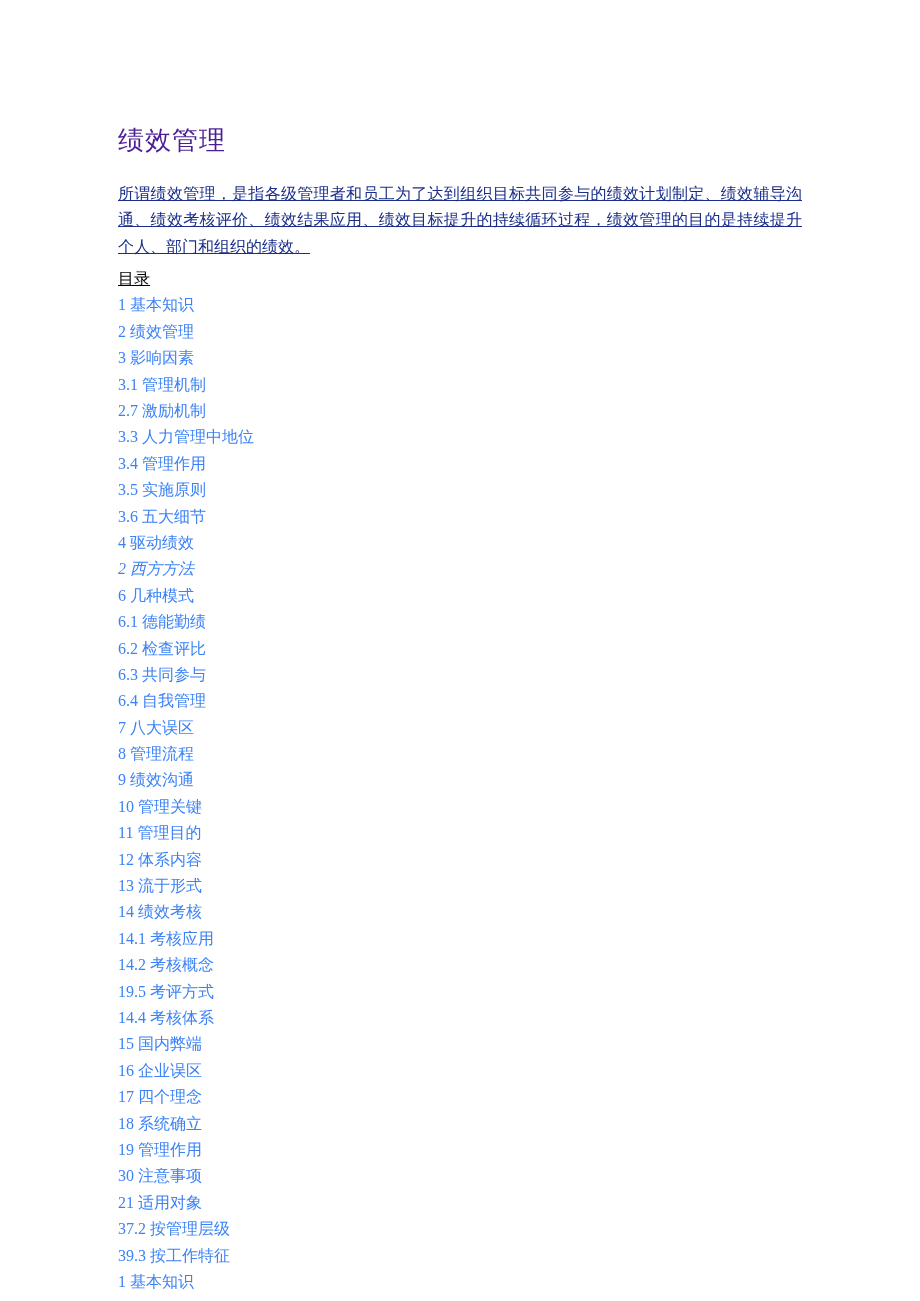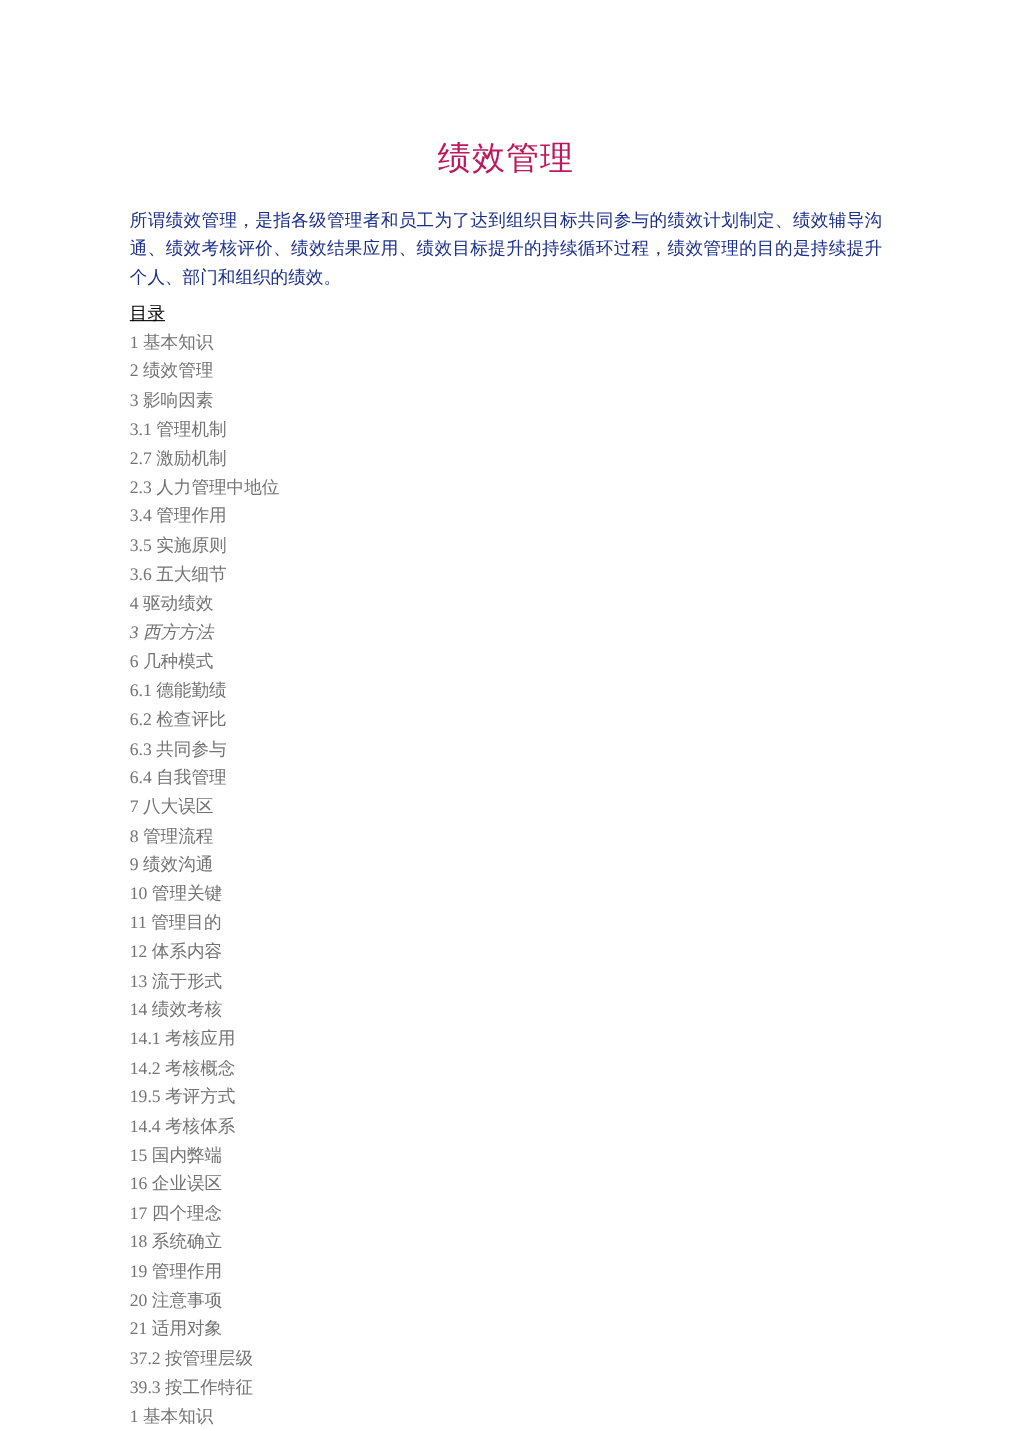--- a/index.html
+++ b/index.html
@@ -10,63 +10,63 @@
     body {
       background: #ffffff;
       font-family: "SimSun", "宋体", serif;
       width: 920px;
       padding: 120px 118px 50px 118px;
       font-size: 16px;
       line-height: 1.65;
       color: #000000;
     }
     .title {
-      text-align: center;
-      font-size: 30px;
+      font-size: 26px;
       font-weight: normal;
       margin-bottom: 18px;
-      color: #be185d;
+      color: #4c1d95;
       letter-spacing: 1px;
     }
     .intro {
       color: #1a2e8a;
       margin-bottom: 6px;
       text-align: justify;
+      text-decoration: underline;
     }
     .toc-heading {
       color: #000000;
       text-decoration: underline;
     }
     .toc-item {
-      color: #737373;
+      color: #3b82f6;
     }
     .toc-item.italic {
       font-style: italic;
     }
   </style>
 </head>
 <body>
 
 <h1 class="title">绩效管理</h1>
 
 <p class="intro">所谓绩效管理，是指各级管理者和员工为了达到组织目标共同参与的绩效计划制定、绩效辅导沟通、绩效考核评价、绩效结果应用、绩效目标提升的持续循环过程，绩效管理的目的是持续提升个人、部门和组织的绩效。</p>
 
 <div class="toc-heading">目录</div>
 
 <div class="toc-item">1 基本知识</div>
 <div class="toc-item">2 绩效管理</div>
 <div class="toc-item">3 影响因素</div>
 <div class="toc-item">3.1 管理机制</div>
 <div class="toc-item">2.7 激励机制</div>
-<div class="toc-item">2.3 人力管理中地位</div>
+<div class="toc-item">3.3 人力管理中地位</div>
 <div class="toc-item">3.4 管理作用</div>
 <div class="toc-item">3.5 实施原则</div>
 <div class="toc-item">3.6 五大细节</div>
 <div class="toc-item">4 驱动绩效</div>
-<div class="toc-item italic">3 西方方法</div>
+<div class="toc-item italic">2 西方方法</div>
 <div class="toc-item">6 几种模式</div>
 <div class="toc-item">6.1 德能勤绩</div>
 <div class="toc-item">6.2 检查评比</div>
 <div class="toc-item">6.3 共同参与</div>
 <div class="toc-item">6.4 自我管理</div>
 <div class="toc-item">7 八大误区</div>
 <div class="toc-item">8 管理流程</div>
 <div class="toc-item">9 绩效沟通</div>
 <div class="toc-item">10 管理关键</div>
 <div class="toc-item">11 管理目的</div>
@@ -75,17 +75,17 @@
 <div class="toc-item">14 绩效考核</div>
 <div class="toc-item">14.1 考核应用</div>
 <div class="toc-item">14.2 考核概念</div>
 <div class="toc-item">19.5 考评方式</div>
 <div class="toc-item">14.4 考核体系</div>
 <div class="toc-item">15 国内弊端</div>
 <div class="toc-item">16 企业误区</div>
 <div class="toc-item">17 四个理念</div>
 <div class="toc-item">18 系统确立</div>
 <div class="toc-item">19 管理作用</div>
-<div class="toc-item">20 注意事项</div>
+<div class="toc-item">30 注意事项</div>
 <div class="toc-item">21 适用对象</div>
 <div class="toc-item">37.2 按管理层级</div>
 <div class="toc-item">39.3 按工作特征</div>
 <div class="toc-item">1 基本知识</div>
 
 </body></html>

